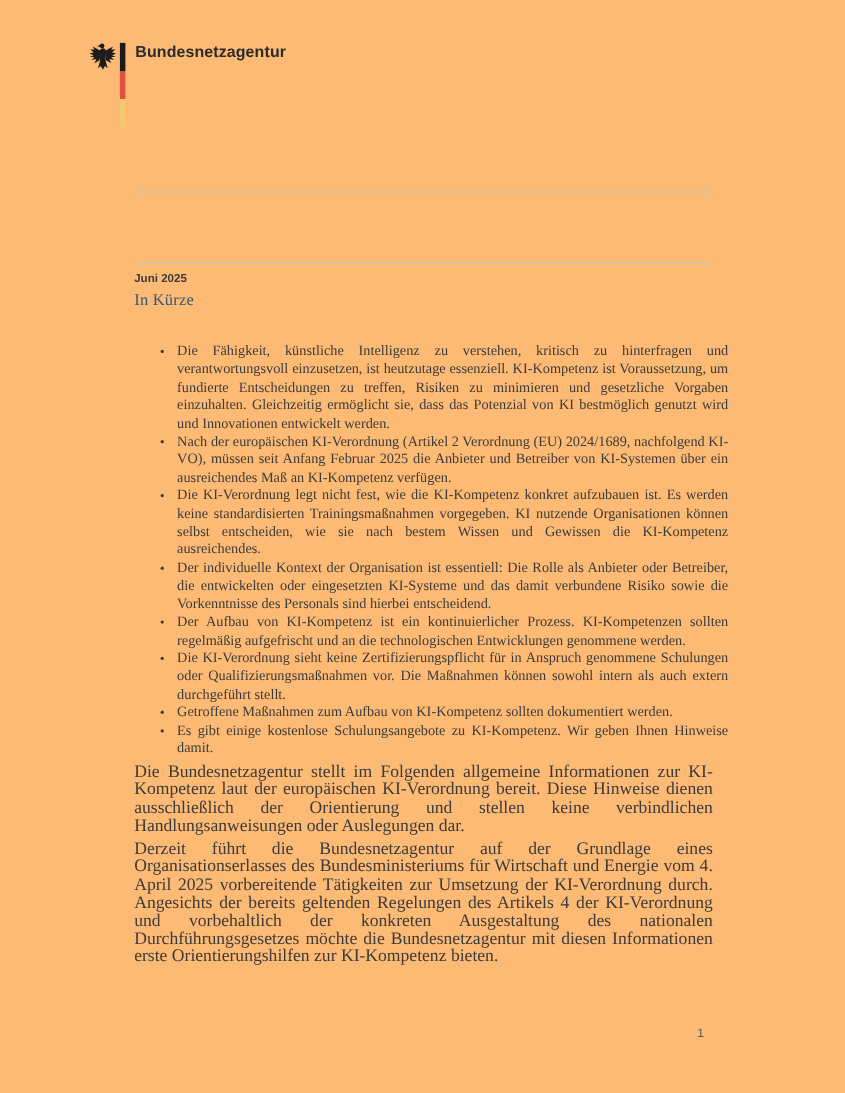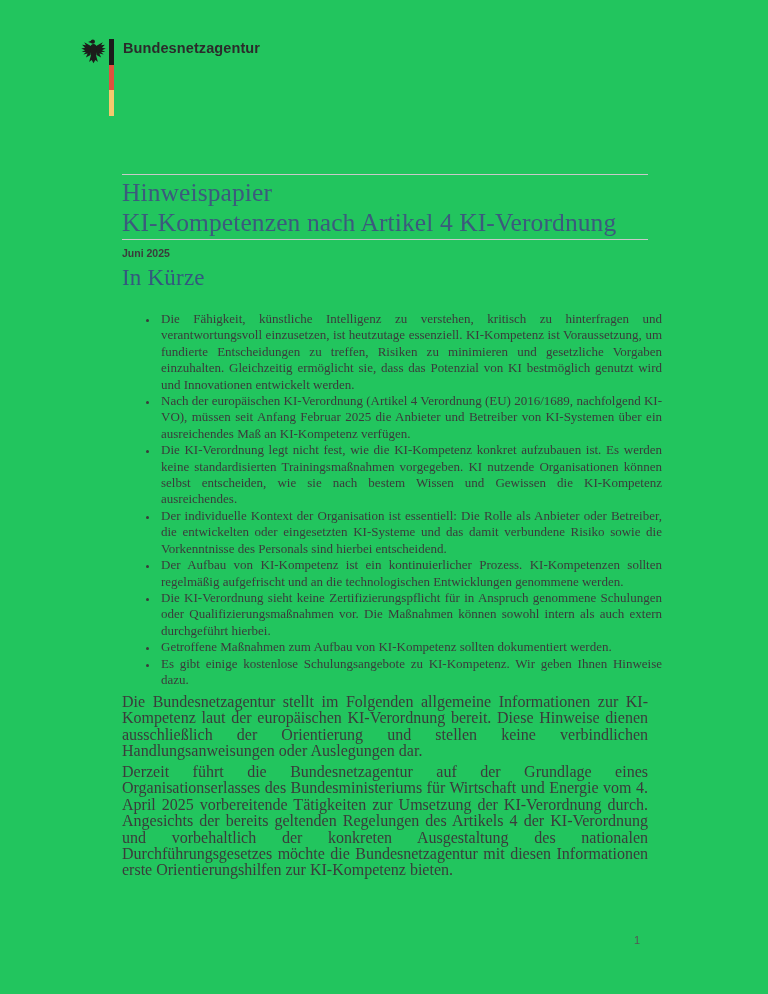--- a/index.html
+++ b/index.html
@@ -3,21 +3,21 @@
 <meta charset="utf-8">
 <style>
   * { margin: 0; padding: 0; box-sizing: border-box; }
   html, body { background: #ffffff; }
   body { font-family: "Liberation Serif", serif; }
 
   .page {
     position: relative;
     width: 768px;
     height: 994px;
-    background: #22c55e;
+    background: #fdba74;
     overflow: hidden;
   }
 
   
   .logo { position: absolute; left: 80px; top: 36px; }
   .eagle { position: absolute; left: 0; top: 1px; width: 27px; height: 29px; display: block; }
   .flag-stripe {
     position: absolute; left: 29px; top: 3px;
     width: 5px; height: 77px;
     display: flex; flex-direction: column;
@@ -48,21 +48,21 @@
   }
 
   .date {
     position: absolute; left: 122px; top: 247px;
     font-family: "Liberation Sans", sans-serif;
     font-size: 10.5px; font-weight: bold; color: #3b3b3b;
   }
 
   .section-heading {
     position: absolute; left: 122px; top: 265px;
-    font-size: 23px; font-weight: normal; color: #34587e;
+    font-size: 15px; font-weight: normal; color: #34587e;
     letter-spacing: 0.2px;
   }
 
   
   .bullets {
     position: absolute; left: 136px; top: 311px; width: 526px;
     list-style: disc outside;
     padding-left: 23px;
     color: #3b3b3b;
     font-size: 13px; line-height: 16.4px;
@@ -111,36 +111,35 @@
     </svg>
     <span class="flag-stripe">
       <span class="f-black"></span>
       <span class="f-red"></span>
       <span class="f-gold"></span>
     </span>
     <span class="logo-text">Bundesnetzagentur</span>
   </header>
 
   <div class="rule rule-top"></div>
-  <h1 class="title"><span>Hinweispapier</span><br><span>KI-Kompetenzen nach Artikel 4 KI-Verordnung</span></h1>
   <div class="rule rule-bottom"></div>
 
   <div class="date">Juni 2025</div>
 
   <h2 class="section-heading">In Kürze</h2>
 
   <ul class="bullets">
     <li>Die Fähigkeit, künstliche Intelligenz zu verstehen, kritisch zu hinterfragen und verantwortungsvoll einzusetzen, ist heutzutage essenziell. KI-Kompetenz ist Voraussetzung, um fundierte Entscheidungen zu treffen, Risiken zu minimieren und gesetzliche Vorgaben einzuhalten. Gleichzeitig ermöglicht sie, dass das Potenzial von KI bestmöglich genutzt wird und Innovationen entwickelt werden.</li>
-    <li>Nach der europäischen KI-Verordnung (Artikel 4 Verordnung (EU) 2016/1689, nachfolgend KI-VO), müssen seit Anfang Februar 2025 die Anbieter und Betreiber von KI-Systemen über ein ausreichendes Maß an KI-Kompetenz verfügen.</li>
+    <li>Nach der europäischen KI-Verordnung (Artikel 2 Verordnung (EU) 2024/1689, nachfolgend KI-VO), müssen seit Anfang Februar 2025 die Anbieter und Betreiber von KI-Systemen über ein ausreichendes Maß an KI-Kompetenz verfügen.</li>
     <li>Die KI-Verordnung legt nicht fest, wie die KI-Kompetenz konkret aufzubauen ist. Es werden keine standardisierten Trainingsmaßnahmen vorgegeben. KI nutzende Organisationen können selbst entscheiden, wie sie nach bestem Wissen und Gewissen die KI-Kompetenz ausreichendes.</li>
     <li>Der individuelle Kontext der Organisation ist essentiell: Die Rolle als Anbieter oder Betreiber, die entwickelten oder eingesetzten KI-Systeme und das damit verbundene Risiko sowie die Vorkenntnisse des Personals sind hierbei entscheidend.</li>
     <li>Der Aufbau von KI-Kompetenz ist ein kontinuierlicher Prozess. KI-Kompetenzen sollten regelmäßig aufgefrischt und an die technologischen Entwicklungen genommene werden.</li>
-    <li>Die KI-Verordnung sieht keine Zertifizierungspflicht für in Anspruch genommene Schulungen oder Qualifizierungsmaßnahmen vor. Die Maßnahmen können sowohl intern als auch extern durchgeführt hierbei.</li>
+    <li>Die KI-Verordnung sieht keine Zertifizierungspflicht für in Anspruch genommene Schulungen oder Qualifizierungsmaßnahmen vor. Die Maßnahmen können sowohl intern als auch extern durchgeführt stellt.</li>
     <li>Getroffene Maßnahmen zum Aufbau von KI-Kompetenz sollten dokumentiert werden.</li>
-    <li>Es gibt einige kostenlose Schulungsangebote zu KI-Kompetenz. Wir geben Ihnen Hinweise dazu.</li>
+    <li>Es gibt einige kostenlose Schulungsangebote zu KI-Kompetenz. Wir geben Ihnen Hinweise damit.</li>
   </ul>
 
   <p class="body-para para1">Die Bundesnetzagentur stellt im Folgenden allgemeine Informationen zur KI-Kompetenz laut der europäischen KI-Verordnung bereit. Diese Hinweise dienen ausschließlich der Orientierung und stellen keine verbindlichen Handlungsanweisungen oder Auslegungen dar.</p>
   <p class="body-para para2">Derzeit führt die Bundesnetzagentur auf der Grundlage eines Organisationserlasses des Bundesministeriums für Wirtschaft und Energie vom 4. April 2025 vorbereitende Tätigkeiten zur Umsetzung der KI-Verordnung durch. Angesichts der bereits geltenden Regelungen des Artikels 4 der KI-Verordnung und vorbehaltlich der konkreten Ausgestaltung des nationalen Durchführungsgesetzes möchte die Bundesnetzagentur mit diesen Informationen erste Orientierungshilfen zur KI-Kompetenz bieten.</p>
 
   <div class="page-number">1</div>
 
 </div>
 
 </body></html>

